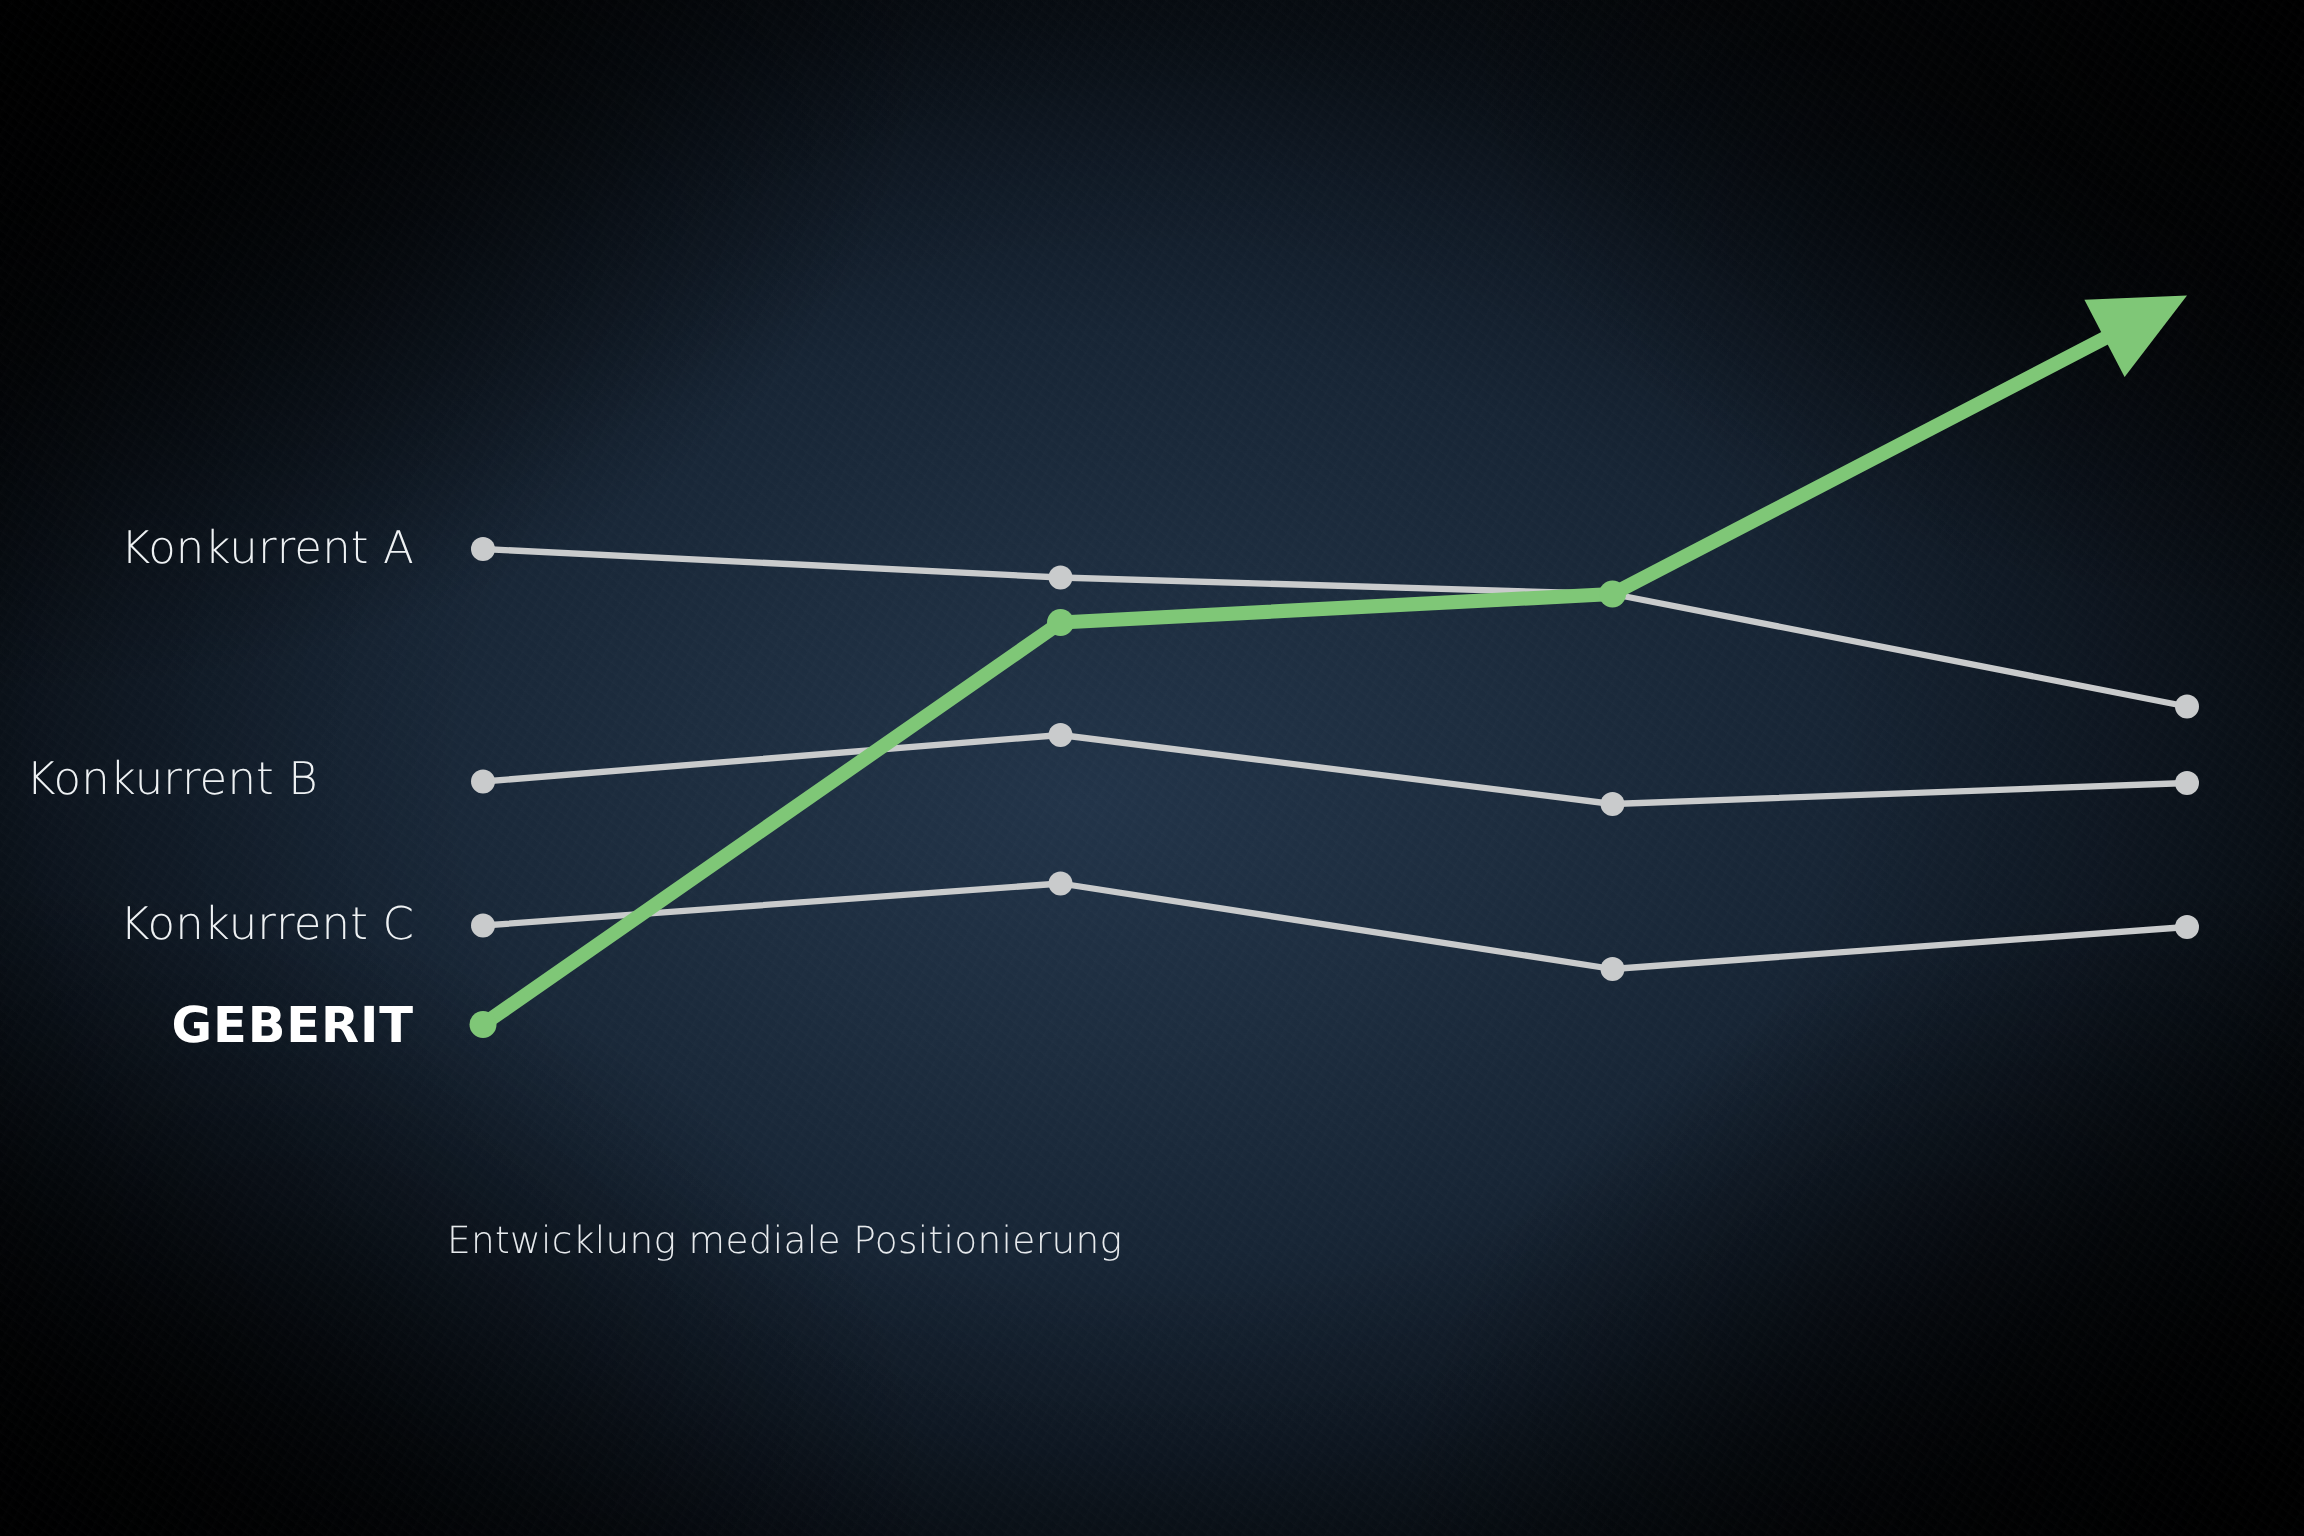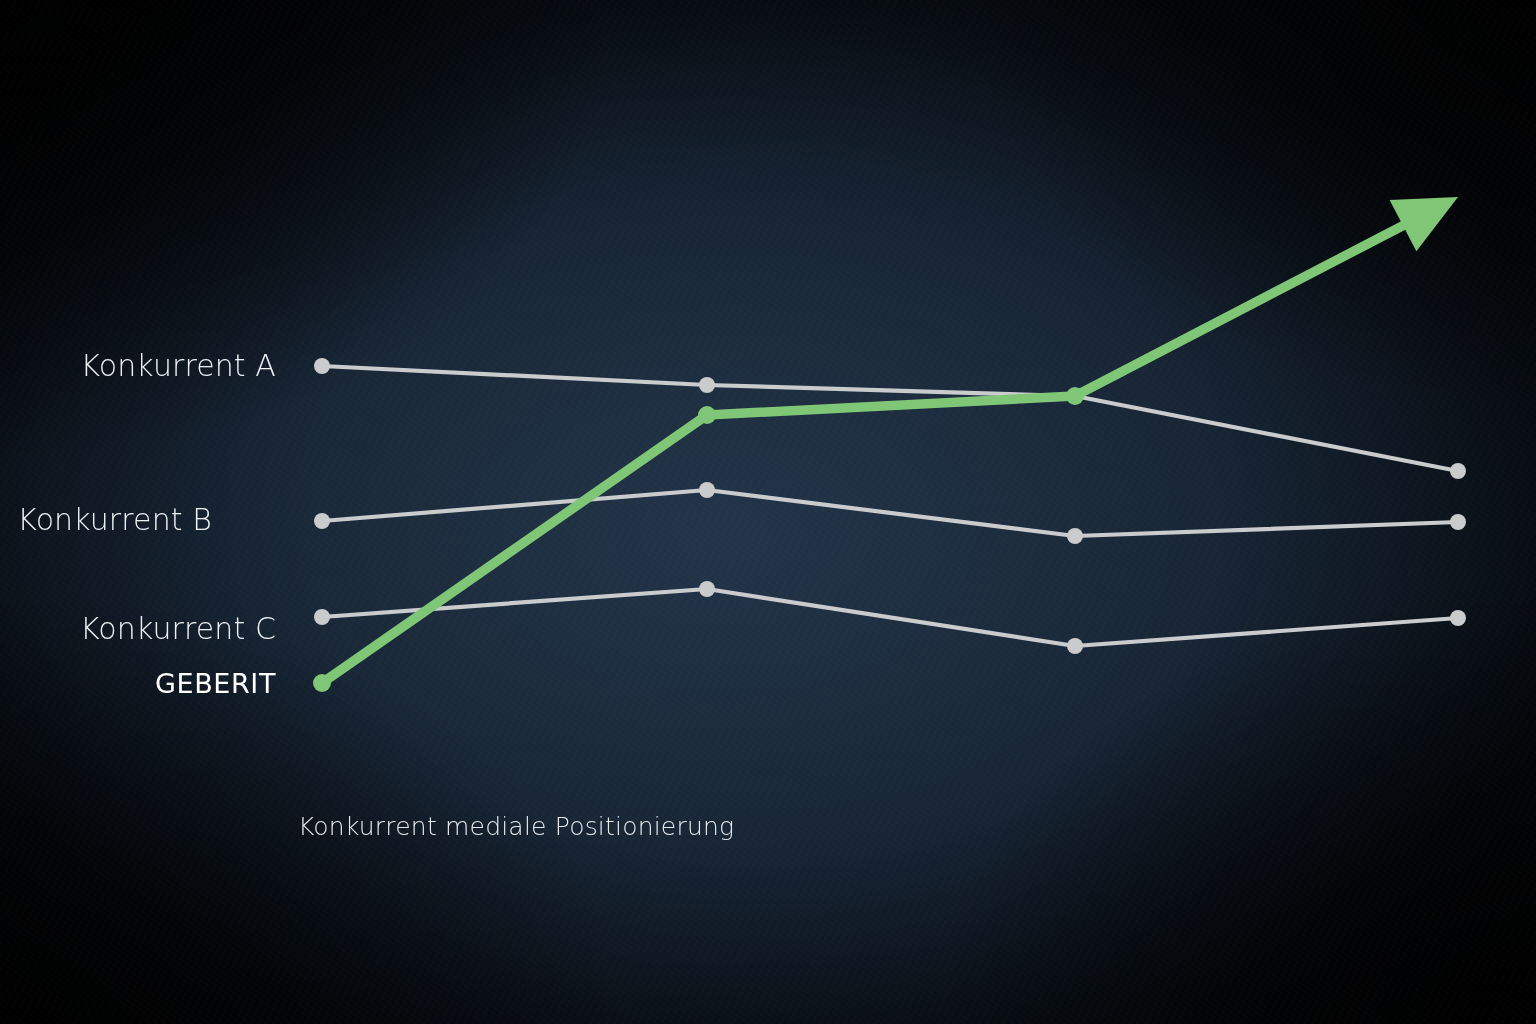--- a/index.html
+++ b/index.html
@@ -69,22 +69,22 @@
     line-height: 1;
     transform: translateY(-50%);
     letter-spacing: 0.1px;
   }
   .row-label.normal {
     font-weight: 300;
     font-size: 30px;
     color: #eef1f3;
   }
   .row-label.highlight {
-    font-weight: 400;
-    font-size: 27px;
+    font-weight: 700;
+    font-size: 33px;
     color: #ffffff;
     letter-spacing: 0.6px;
   }
 
   #caption {
     position: absolute;
     left: 298px;
     top: 812px;
     font-weight: 300;
     font-size: 25px;
@@ -129,22 +129,22 @@
         <polygon points="1458.0,197.0 1416.4,251.3 1389.6,199.9" fill="#7fc777"></polygon>
       </g>
   </svg>
 
   <div class="row-label normal" style="right: 1260px; top: 366px;">
     <span>Konkurrent A</span>
   </div>
   <div class="row-label normal" style="right: 1324px; top: 520px;">
     <span>Konkurrent B</span>
   </div>
-  <div class="row-label normal" style="right: 1260px; top: 617px; margin-top: 12px;">
+  <div class="row-label normal" style="right: 1260px; top: 617px;">
     <span>Konkurrent C</span>
   </div>
   <div class="row-label highlight" style="right: 1260px; top: 683px;">
     <span>GEBERIT</span>
   </div>
 
-  <div id="caption">Konkurrent mediale Positionierung</div>
+  <div id="caption">Entwicklung mediale Positionierung</div>
 
 </div>
 
 </body></html>

